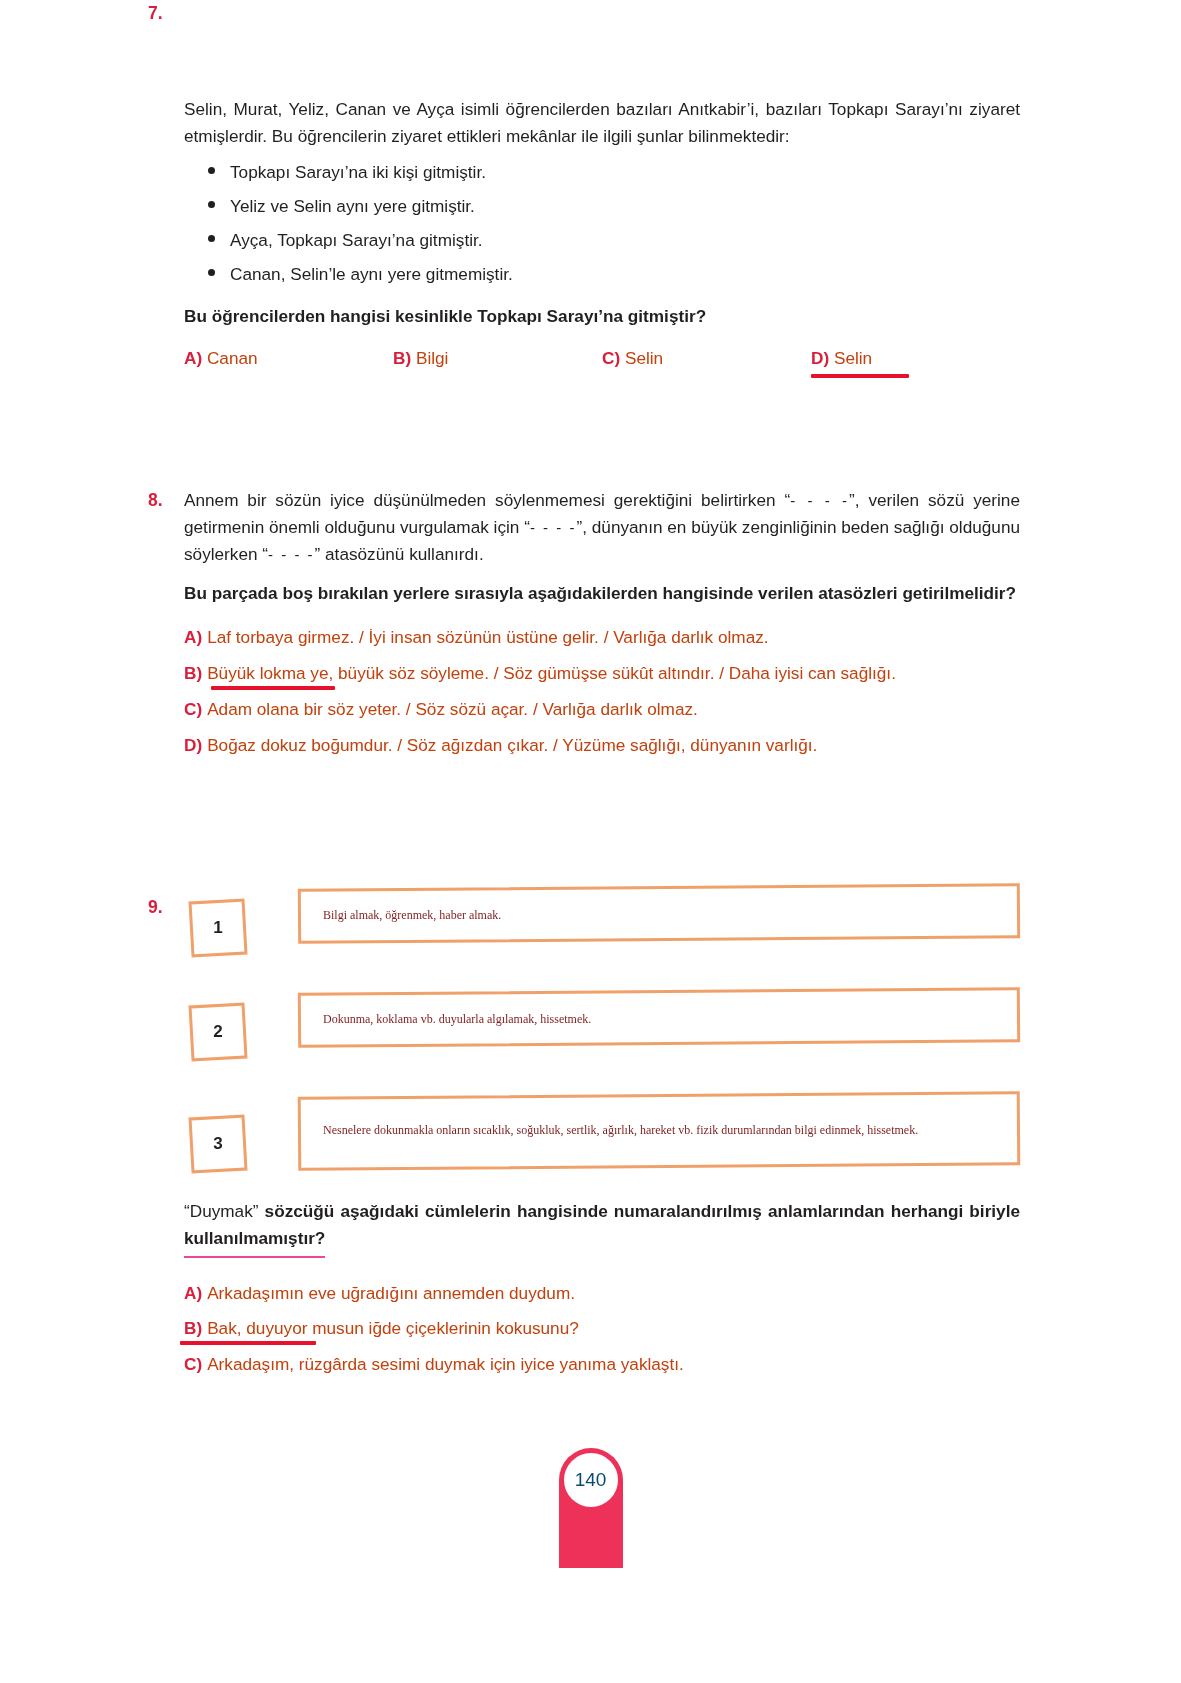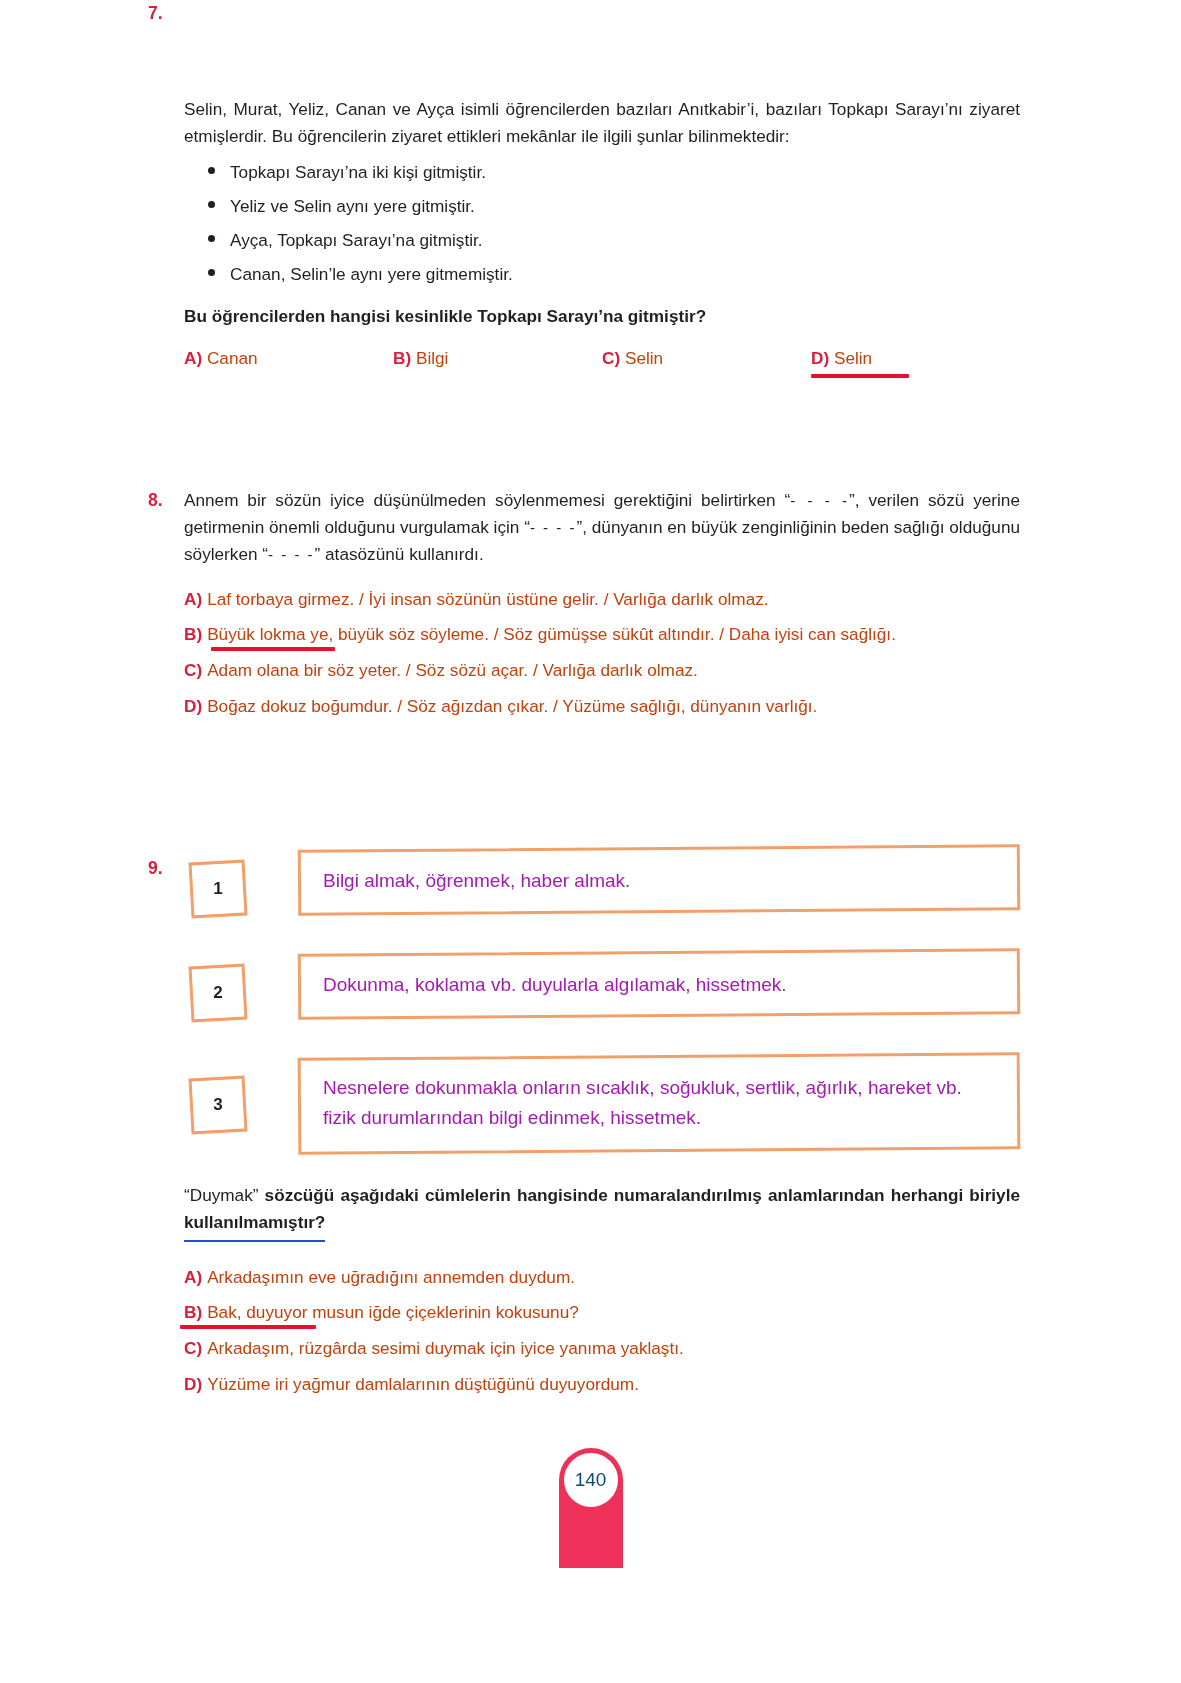--- a/index.html
+++ b/index.html
@@ -172,40 +172,41 @@
     border: 3px solid #f0a06a;
     background: #ffffff;
     transform: rotate(-0.45deg);
     box-sizing: border-box;
     padding: 15px 18px 15px 22px;
     min-height: 54px;
     display: flex;
     align-items: center;
   }
   .textbox .boxtext {
-    font-size: 19px;
+    font-size: 12px;
     line-height: 1.6;
-    color: #a21caf;
+    color: #7f1d1d;
     transform: rotate(0.45deg);
+    font-family: Liberation Serif, serif;
   }
   .boxrow.tall .textbox { min-height: 74px; }
 
   
   .q9prompt {
     position: relative;
     font-size: 17.2px;
     line-height: 1.6;
     text-align: justify;
     margin-top: 18px;
   }
   .q9prompt .light { font-weight: normal; }
   .q9prompt .bold { font-weight: bold; }
   .u-black {
     display: inline-block;
-    border-bottom: 2px solid #1d4ed8;
+    border-bottom: 2px solid #ec4899;
     padding-bottom: 3px;
   }
 
   
   .footer-tab {
     position: absolute;
     left: 50%;
     margin-left: -32px;
     top: 1448px;
     width: 64px;
@@ -300,20 +301,21 @@
       </div>
     </div>
 
     <div class="spacer-a"></div>
 
     <div class="question">
       <div class="q-num">8.</div>
       <div class="q-body">
         <div class="stem"><span>Annem bir sözün iyice düşünülmeden söylenmemesi gerektiğini belirtirken “</span><span class="blank">- - - -</span><span>”, verilen sözü yerine getirmenin önemli olduğunu vurgulamak için “</span><span class="blank">- - - -</span><span>”, dünyanın en büyük zenginliğinin beden sağlığı olduğunu söylerken “</span><span class="blank">- - - -</span><span>” atasözünü kullanırdı.</span></div>
 
+        <div class="prompt">Bu parçada boş bırakılan yerlere sırasıyla aşağıdakilerden hangisinde verilen atasözleri getirilmelidir?</div>
 
         <div class="opts-stack">
           <div class="opt">
             <span class="opt-letter">A)</span><span class="opt-text">Laf torbaya girmez. / İyi insan sözünün üstüne gelir. / Varlığa darlık olmaz.</span>
           </div>
           <div class="opt">
             <span class="opt-letter">B)</span><span class="opt-text">Büyük lokma ye, büyük söz söyleme. /  Söz gümüşse sükût altındır. / Daha iyisi can sağlığı.</span>
             <span class="mark-underline u-q8b"></span>
           </div>
           <div class="opt">
@@ -366,23 +368,20 @@
         <div class="opts-stack" style="margin-left:36px;margin-top:18px;">
           <div class="opt">
             <span class="opt-letter">A)</span><span class="opt-text">Arkadaşımın eve uğradığını annemden duydum.</span>
           </div>
           <div class="opt">
             <span class="opt-letter">B)</span><span class="opt-text">Bak, duyuyor musun iğde çiçeklerinin kokusunu?</span>
             <span class="mark-underline u-q9b"></span>
           </div>
           <div class="opt">
             <span class="opt-letter">C)</span><span class="opt-text">Arkadaşım, rüzgârda sesimi duymak için iyice yanıma yaklaştı.</span>
-          </div>
-          <div class="opt">
-            <span class="opt-letter">D)</span><span class="opt-text">Yüzüme iri yağmur damlalarının düştüğünü duyuyordum.</span>
           </div>
         </div>
       </div>
     </div>
 
   </div>
 
   <div class="footer-tab">
     <div class="pill"></div>
     <div class="circle"></div>

